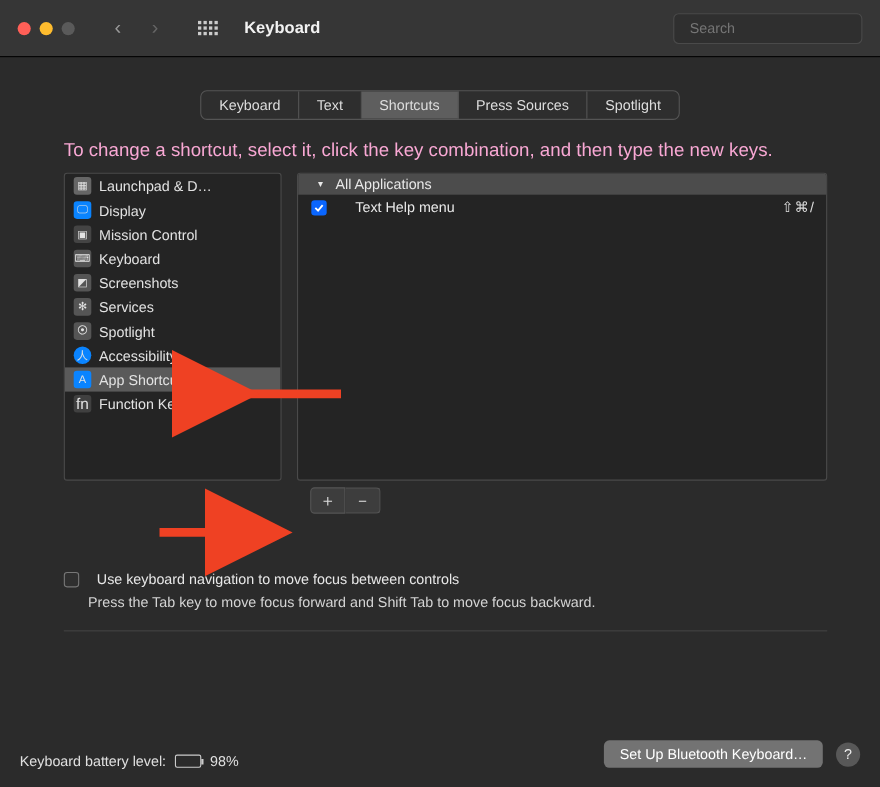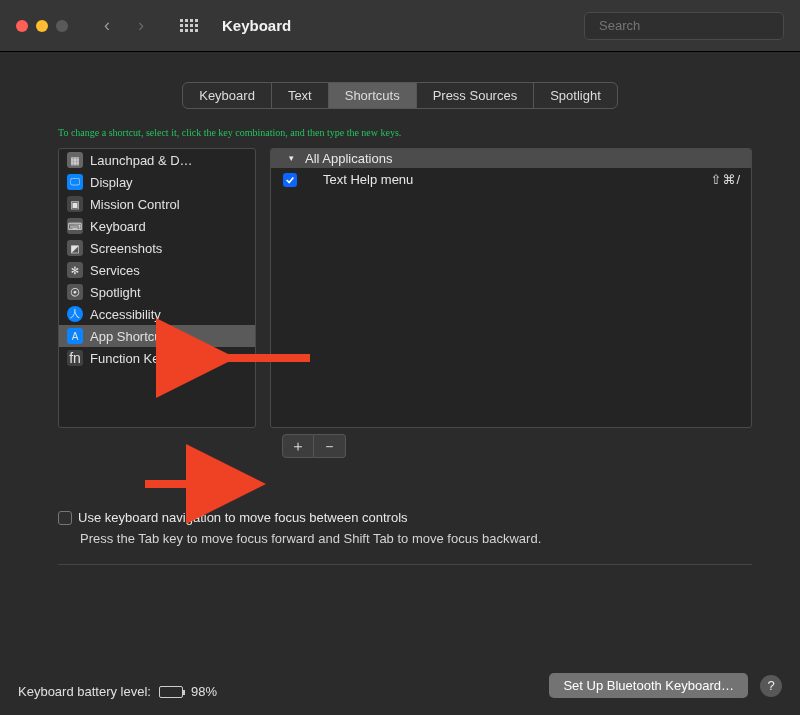--- a/index.html
+++ b/index.html
@@ -27,34 +27,34 @@
     .traffic { display: flex; gap: 8px; }
     .traffic span { width: 12px; height: 12px; border-radius: 50%; display:inline-block; }
     .t-red { background:#ff5f57; }
     .t-yellow { background:#febc2e; }
     .t-green { background:#5a5a5a; }
     .nav-arrows { display:flex; gap:28px; margin-left:26px; font-size:18px; color:#9a9a9a;}
     .nav-arrows span { cursor:default; }
     .grid-icon { margin-left:26px; color:#ccc; display:inline-grid; grid-template-columns:repeat(4,3px); grid-template-rows:repeat(3,3px); gap:2px;}
     .grid-icon b { width:3px; height:3px; background:#ccc; }
     .win-title { margin-left:14px; font-size:15px; font-weight:600; color:#f2f2f2;}
-    .searchbox { margin-left:auto; width:200px; height:28px; background:#2f2f2f; border:1px solid #4a4a4a; border-radius:5px; display:flex; align-items:center; padding:0 8px; color:#888;}
+    .searchbox { margin-left:auto; width:172px; height:28px; background:#2f2f2f; border:1px solid #4a4a4a; border-radius:5px; display:flex; align-items:center; padding:0 8px; color:#888;}
     .searchbox svg { width:14px; height:14px; margin-right:6px; opacity:.6;}
     .searchbox input { background:transparent; border:none; outline:none; color:#ddd; font-size:13px; flex:1;}
 
     
     .window-body { padding: 18px; }
 
     .tabs { display:flex; justify-content:center; margin: 12px auto 18px; }
     .tabbar { background:#2e2e2e; border:1px solid #555; border-radius:6px; display:flex; overflow:hidden;}
     .tab { padding:5px 16px; font-size:13px; color:#ddd; cursor:default; border-right:1px solid #555;}
     .tab:last-child { border-right:none;}
     .tab.active { background:#5e5e5e; }
 
-    .instruction { margin: 10px 30px 10px 40px; color:#22c55e; font-size:10px;font-family:Liberation Serif, serif;}
+    .instruction { margin: 10px 30px 10px 40px; color:#f9a8d4; font-size:17px;}
 
     .panels { display:flex; gap:14px; margin:6px 30px 0 40px; }
     .side-list, .main-list { background:#242424; border:1px solid #4a4a4a; border-radius:3px; height:280px; overflow:hidden;}
     .side-list { width:198px; }
     .main-list { flex:1; }
 
     .cat-row { display:flex; align-items:center; gap:7px; padding:3px 8px; font-size:13px; color:#e2e2e2;}
     .cat-row.sel { background:#5a5a5a; }
     .cat-ico { width:16px; height:16px; border-radius:3px; display:flex; align-items:center; justify-content:center; font-size:10px; flex-shrink:0;}
 
@@ -68,21 +68,21 @@
 
     .addrem { display:flex; margin:6px 30px 0 264px; }
     .addrem button { width:32px; height:24px; background:#3d3d3d; border:1px solid #555; color:#ddd; font-size:15px; display:flex; align-items:center; justify-content:center;}
     .addrem button:first-child { border-radius:4px 0 0 4px;}
     .addrem button:last-child { border-radius:0 4px 4px 0; border-left:none;}
 
     .arrow-ann { position:absolute; pointer-events:none; }
     .arrow-ann svg { overflow:visible; }
 
     .kb-nav { margin: 52px 30px 0 40px; }
-    .kb-nav-row { display:flex; align-items:center; gap:6px; font-size:13px;}
+    .kb-nav-row { display:flex; align-items:center; gap:16px; font-size:13px;}
     .kb-nav-row .cbox { width:14px; height:14px; border:1px solid #777; border-radius:3px; background:#2f2f2f;}
     .kb-nav-sub { font-size:13px; color:#d4d4d4; margin:6px 0 0 22px;}
 
     .footer { position:absolute; bottom:16px; left:18px; right:18px; display:flex; align-items:center;}
     .batt { display:flex; align-items:center; gap:8px; font-size:13px; color:#e0e0e0;margin-top:12px;}
     .batt-ico { width:24px; height:12px; border:1px solid #ccc; border-radius:2px; position:relative;}
     .batt-ico::after { content:""; position:absolute; right:-3px; top:3px; width:2px; height:5px; background:#ccc;}
     .batt-fill { height:100%; width:98%; background:#fff; border-radius:1px;}
     .bt-btn { margin-left:auto; background:#737373; border:none; border-radius:5px; padding:5px 14px; color:#fff; font-size:13px;}
     .help { margin-left:12px; width:22px; height:22px; border-radius:50%; background:#585858; color:#eee; display:flex; align-items:center; justify-content:center; font-size:13px;}

